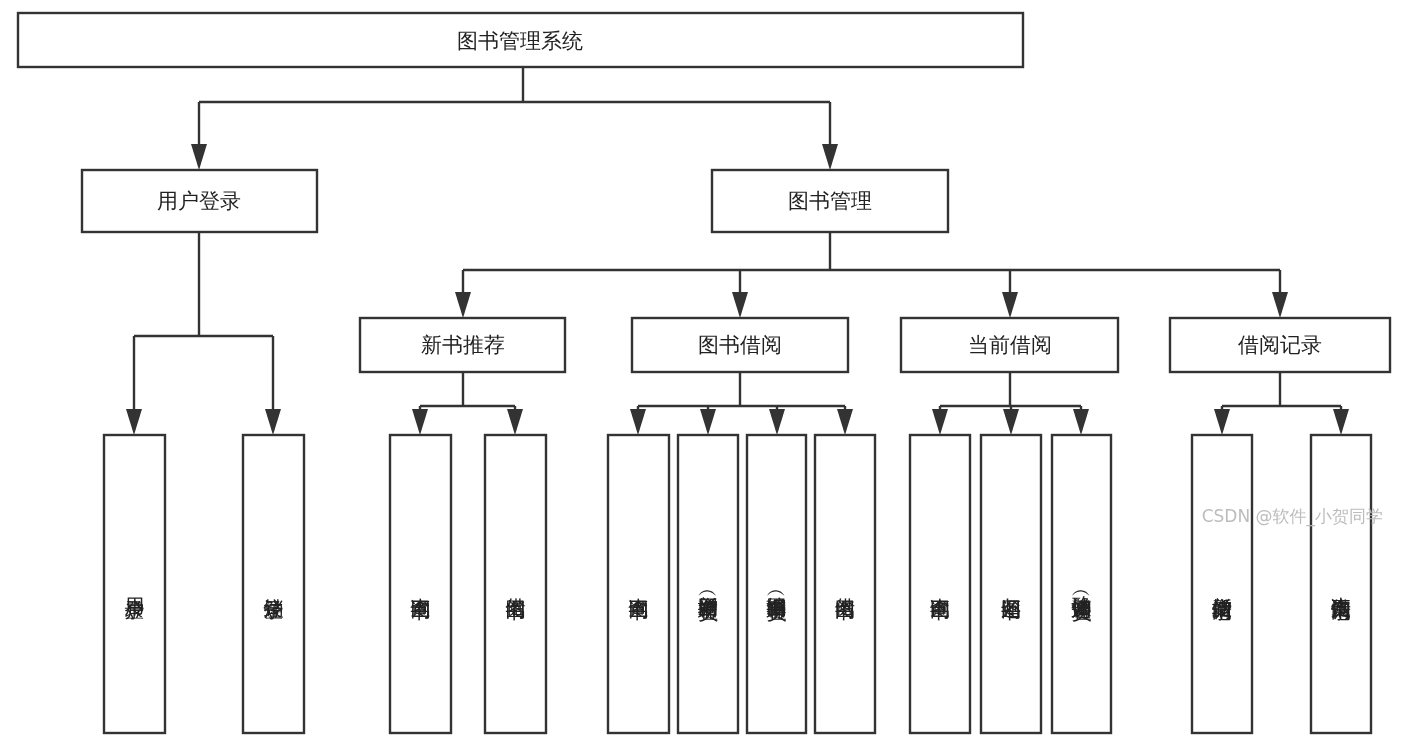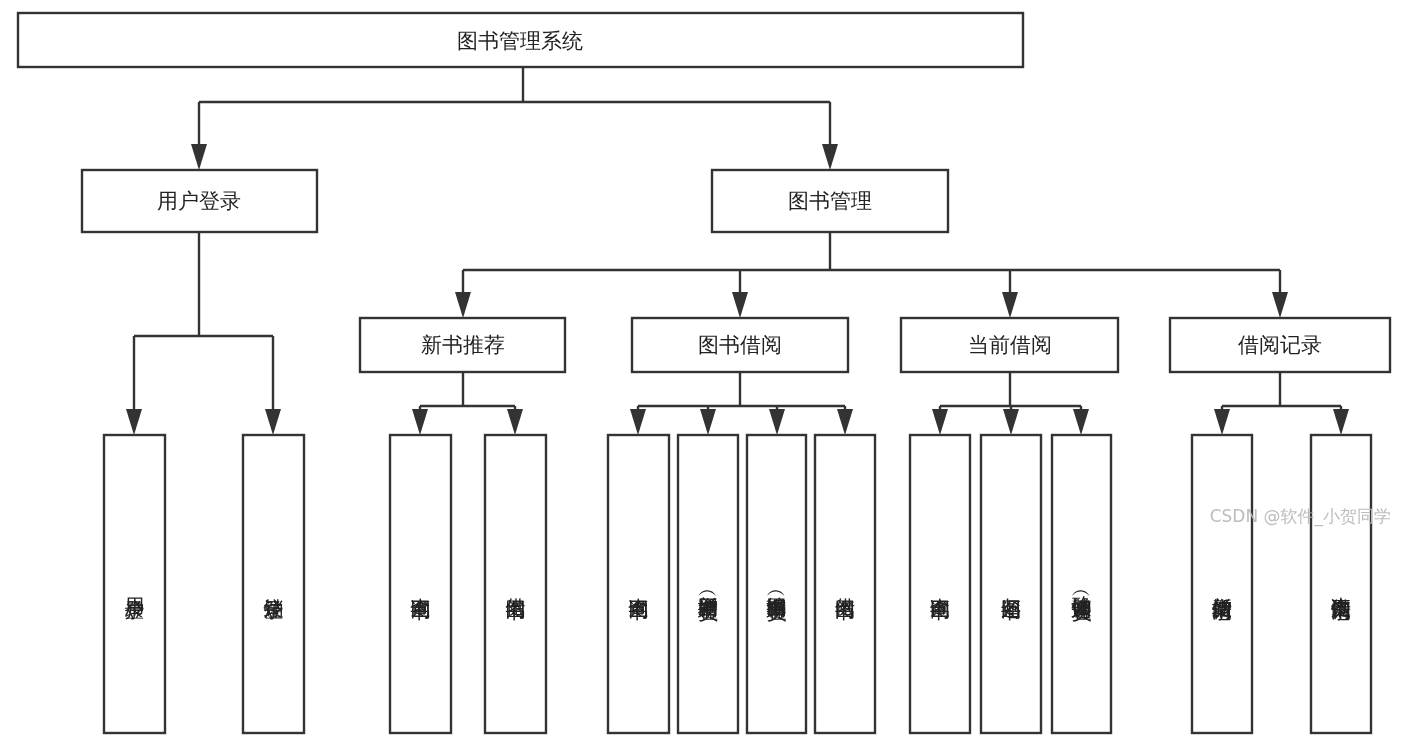--- a/index.html
+++ b/index.html
@@ -57,21 +57,21 @@
     font-family: "DejaVu Sans", "Liberation Sans", sans-serif;
     font-size: 20px;
     line-height: 1.06;
     color: #222222;
     letter-spacing: 1px;
     white-space: nowrap;
     pointer-events: none;
   }
   .watermark {
     position: absolute;
-    right: 14px;
+    right: 22px;
     bottom: 5px;
     font-family: "DejaVu Sans", "Liberation Sans", sans-serif;
     font-size: 17px;
     color: #b9b9b9;
     opacity: 0.95;
     white-space: nowrap;
   }
 </style>
 </head>
 <body>

